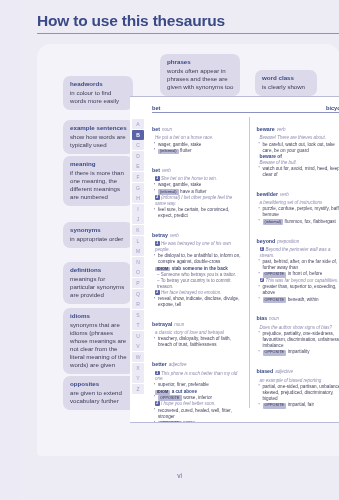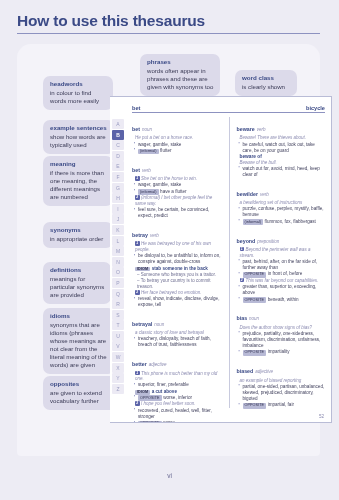--- a/index.html
+++ b/index.html
@@ -3,21 +3,21 @@
 <meta charset="utf-8">
 <style>
   html,body{margin:0;padding:0;}
   body{
     width:339px;height:500px;overflow:hidden;
     background:#eceaf4;
     font-family:"Liberation Sans", sans-serif;
     color:#2b2b4a;
     position:relative;
   }
-  .page{position:absolute;inset:0;background:#edecf4;}
+  .page{position:absolute;inset:0;background:#edecf4;margin-left:20px;}
 
   
   .title-wrap{position:absolute;left:17px;top:12px;width:303px;}
   .title{
     font-size:15.5px;font-weight:700;color:#3b4a86;
     letter-spacing:-0.2px;line-height:1.1;white-space:nowrap;
   }
   .title-rule{margin-top:4px;height:1.4px;background:#8d92c0;width:303px;}
 
   

